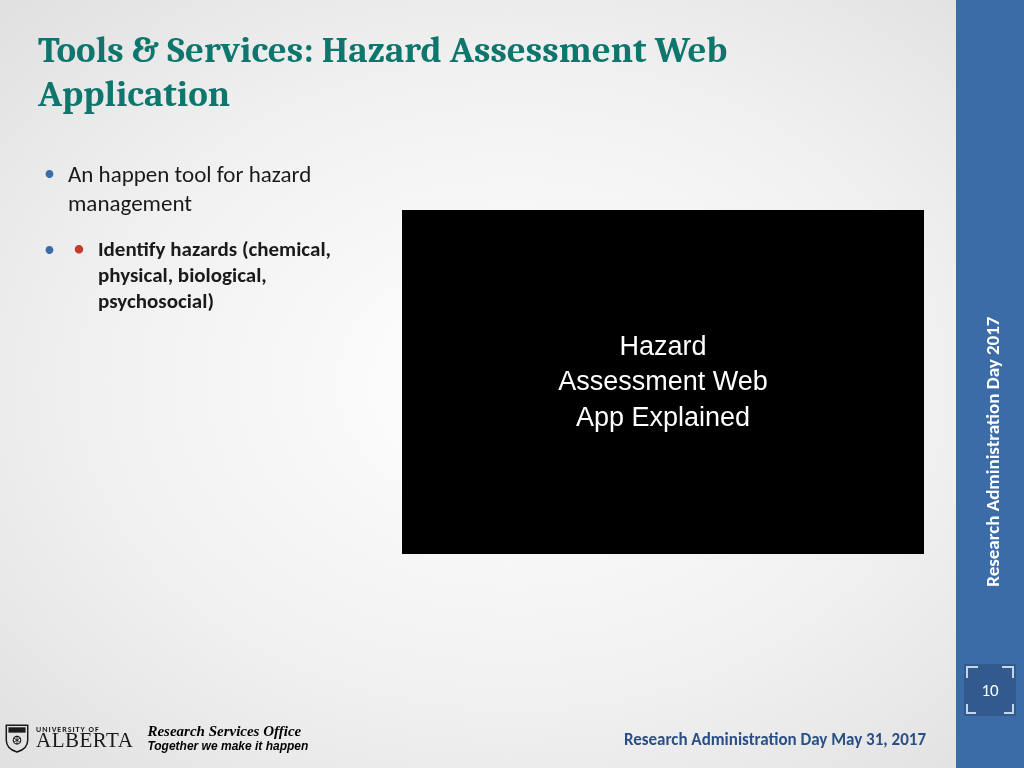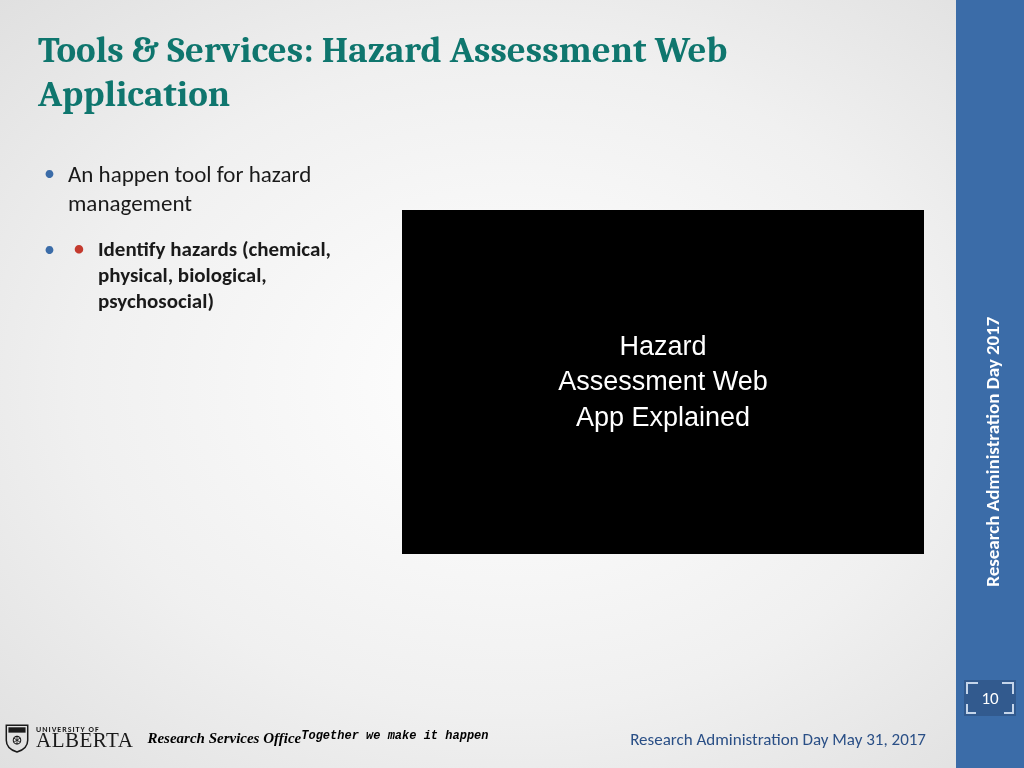--- a/index.html
+++ b/index.html
@@ -28,21 +28,21 @@
     color: white;
     font-weight: bold;
     font-size: 19px;
     white-space: nowrap;
   }
   .page-number-box {
     position: absolute;
     right: 8px;
     bottom: 52px;
     width: 52px;
-    height: 36px;
+    height: 52px;
     background: #325a8e;
     display: flex;
     align-items: center;
     justify-content: center;
   }
   .page-number-box::before,
   .page-number-box::after,
   .pn-corner-bl,
   .pn-corner-br {
     content: "";
@@ -169,42 +169,42 @@
     font-weight: 600;
   }
   .uofa-big {
     font-family: "Times New Roman", serif;
     font-size: 21px;
     letter-spacing: 0.5px;
   }
   .office-block {
     margin-left: 14px;
     display: flex;
-    flex-direction: row;
+    flex-direction: column;
     line-height: 1.1;
   }
   .office-title {
     font-family: "Times New Roman", serif;
     font-weight: bold;
     font-style: italic;
     font-size: 15px;
   }
   .office-tagline {
-    font-family: Liberation Mono, monospace;
+    font-family: Liberation Sans, sans-serif;
     font-style: italic;
     font-size: 12px;
     font-weight: bold;
     text-align: center;
   }
   .footer-right {
     position: absolute;
     right: 30px;
     bottom: 18px;
     color: #2a4f86;
-    font-weight: normal;
+    font-weight: bold;
     font-size: 17px;
     text-align: center;
   }
 </style>
 </head>
 <body>
 
 <div class="sidebar">
   <div class="sidebar-label">Research Administration Day 2017</div>
   <div class="page-number-box">

